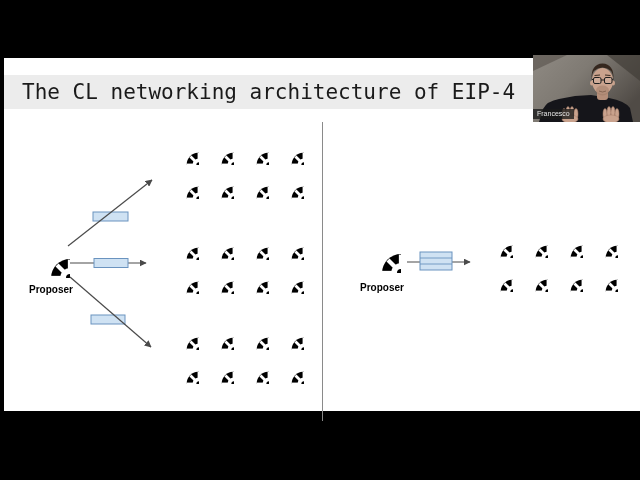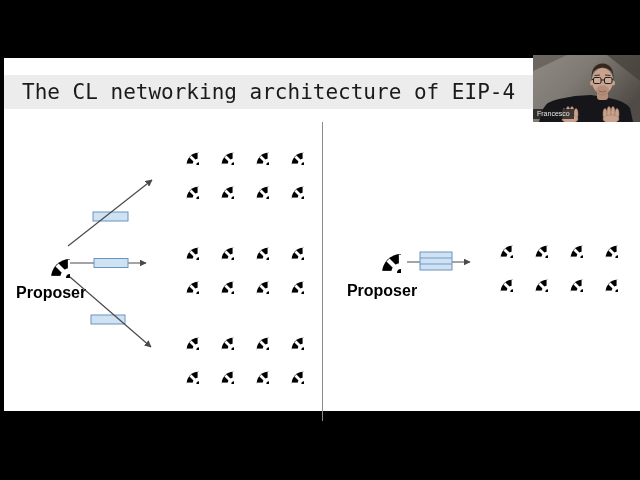--- a/index.html
+++ b/index.html
@@ -14,21 +14,21 @@
                 background:var(--banner-bg,#ececec);}
   .title-banner .title-text{position:absolute;left:18px;top:0;line-height:34px;
                 font-family:"DejaVu Sans Mono",monospace;font-size:21px;
                 color:var(--title-color,#1a1a1a);white-space:nowrap;}
   .diagram-svg{position:absolute;left:0;top:0;width:640px;height:480px;z-index:3;pointer-events:none;}
   .cluster{position:absolute;display:grid;grid-template-columns:repeat(4,35px);
            grid-auto-rows:34px;z-index:4;}
   .cluster .node{width:25px;height:25px;margin:auto;display:block;}
   .proposer{position:absolute;z-index:4;}
   .proposer svg{display:block;}
-  .proposer-label{position:absolute;z-index:4;font-weight:bold;font-size:16px;
+  .proposer-label{position:absolute;z-index:4;font-weight:bold;font-size:10px;
                   color:#000;text-align:center;}
   .webcam{position:absolute;left:533px;top:55px;width:107px;height:67px;z-index:10;
           background:#6e6962;overflow:hidden;}
   .webcam svg{display:block;}
   .name-badge{position:absolute;left:0;bottom:3px;background:rgba(25,25,25,0.78);
               color:#e8e8e8;font-size:7px;line-height:10px;padding:0 4px;z-index:11;}
   .hidden-defs{position:absolute;width:0;height:0;overflow:hidden;}
 </style>
 </head>
 <body>

